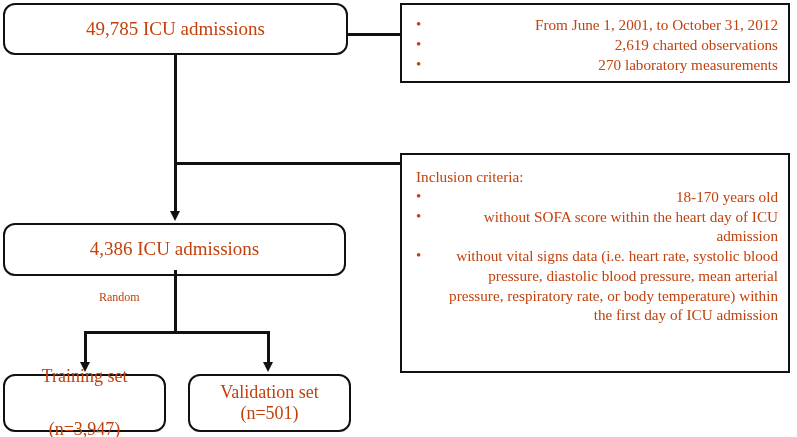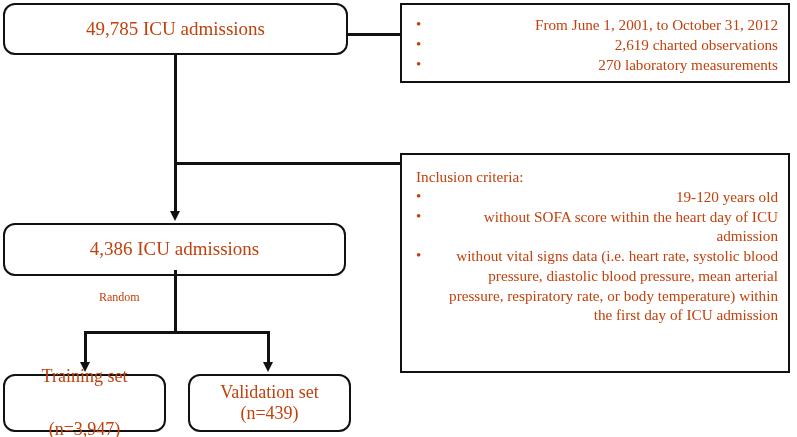--- a/index.html
+++ b/index.html
@@ -114,21 +114,21 @@
     <div class="bullet-row">
       <span class="bullet-dot">•</span>
       <span class="bullet-text">270 laboratory measurements</span>
     </div>
   </div>
 
   <div class="panel" style="left:400px; top:118px; width:390px; height:220px; padding-top:12px;margin-top:35px;">
     <div class="plain-row">Inclusion criteria:</div>
     <div class="bullet-row">
       <span class="bullet-dot">•</span>
-      <span class="bullet-text">19-120 years old</span>
+      <span class="bullet-text">18-170 years old</span>
     </div>
     <div class="bullet-row">
       <span class="bullet-dot">•</span>
       <span class="bullet-text">without SOFA score within the heart day of ICU admission</span>
     </div>
     <div class="bullet-row">
       <span class="bullet-dot">•</span>
       <span class="bullet-text">without vital signs data (i.e. heart rate, systolic blood pressure, diastolic blood pressure, mean arterial pressure, respiratory rate, or body temperature) within the first day of ICU admission</span>
     </div>
   </div>
@@ -153,16 +153,16 @@
   <div class="vline" style="left:267px; top:331px; height:32px;"></div>
   <div class="arrowhead" style="left:262.5px; top:362px;"></div>
 
   <div class="node rounded node-leaf" style="left:3px; top:374px; width:163px; height:58px;gap:32px;">
     <span>Training set</span>
     <span>(n=3,947)</span>
   </div>
 
   <div class="node rounded node-leaf" style="left:188px; top:374px; width:163px; height:58px;">
     <span>Validation set</span>
-    <span>(n=439)</span>
+    <span>(n=501)</span>
   </div>
 
 </div>
 
 </body></html>

